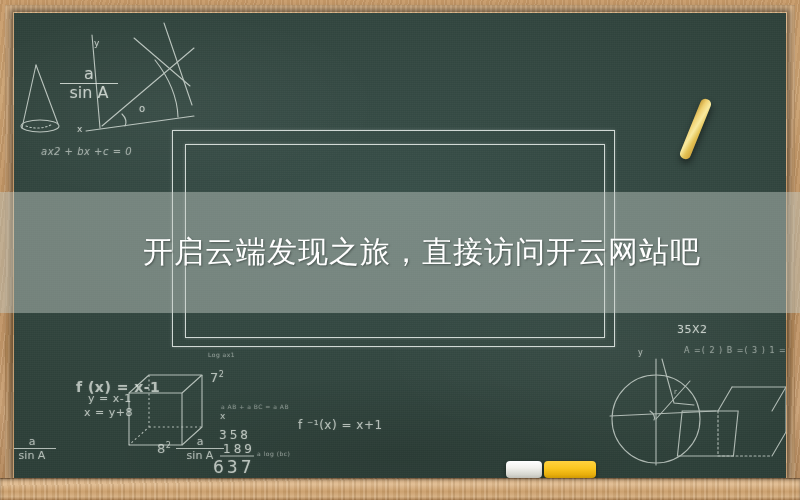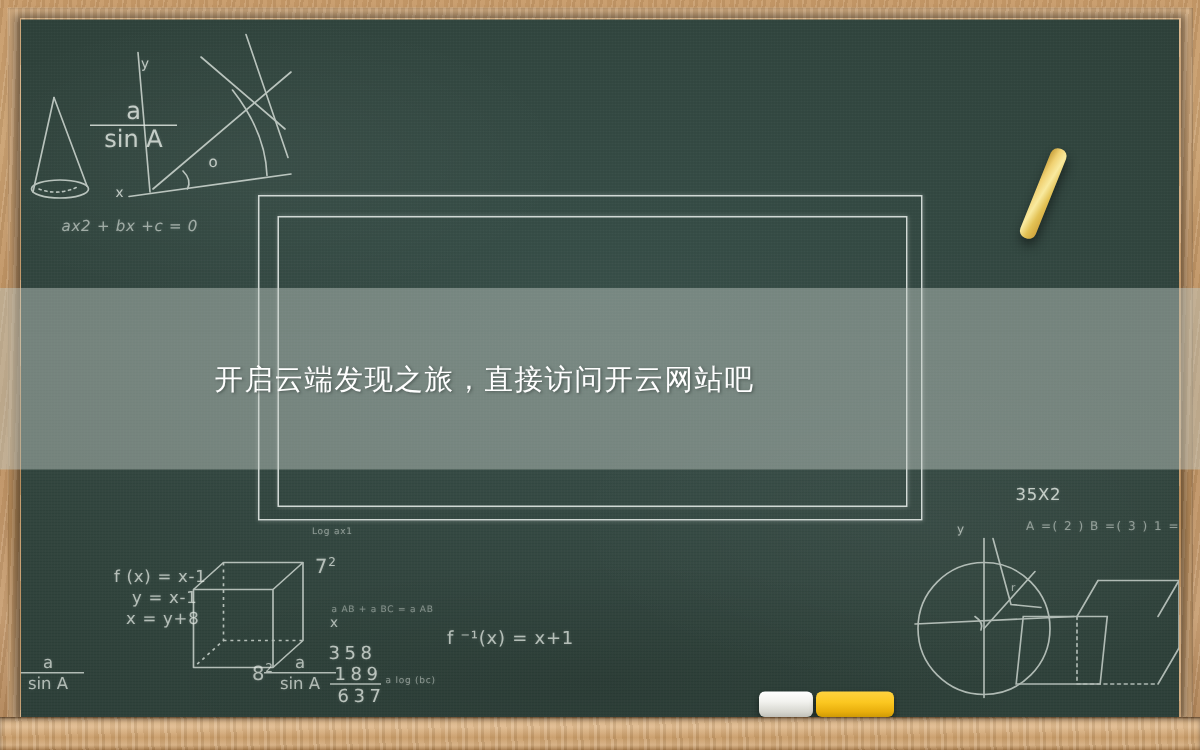--- a/index.html
+++ b/index.html
@@ -128,21 +128,21 @@
 
   
   .band{
     position:absolute;left:0;right:0;
     background:rgba(197,205,198,.46);
     display:flex;align-items:center;
   }
   .band-title{
     color:#ffffff;
     font-family:"DejaVu Sans","Liberation Sans",sans-serif;
-    font-size:19px;
+    font-size:30px;
     font-weight:500;
     letter-spacing:1px;
     text-shadow:1px 1px 2px rgba(40,50,45,.55);
     white-space:nowrap;
   }
 </style>
 </head>
 <body>
 
 <div class="stage">
@@ -181,59 +181,59 @@
       <div class="ch-text" style="left:125px;top:90px;font-size:10px;">o</div>
 
       <div class="ch-frac" style="left:46px;top:53px;font-size:16px;width:58px;">
         <span class="num">a</span>
         <span class="bar"></span>
         <span class="den">sin A</span>
       </div>
 
       <div class="ch-text" style="left:15px;top:133px;font-size:10px;font-style:italic;opacity:.6;margin-left:12px;">ax2 + bx +c = 0</div>
 
-      <div class="ch-text" style="left:62px;top:365px;font-size:11px;line-height:1.35;opacity:.72;">f (x)  =  x-1</div>
+      <div class="ch-text" style="left:62px;top:365px;font-size:14px;line-height:1.35;opacity:.72;font-weight:bold;">f (x)  =  x-1</div>
       <div class="ch-text" style="left:74px;top:379px;font-size:11px;opacity:.72;">y  =  x-1</div>
       <div class="ch-text" style="left:70px;top:393px;font-size:11px;opacity:.72;">x  =  y+8</div>
 
       <svg width="786" height="465" viewBox="0 0 786 465">
         <g stroke="#e6ede7" stroke-width="1.1" fill="none" opacity="0.72" stroke-linejoin="round">
           <path d="M115,380 L168,380 L168,432 L115,432 Z"></path>
           <path d="M115,380 L135,362 L188,362 L168,380"></path>
           <path d="M188,362 L188,414 L168,432"></path>
           <path d="M135,362 L135,414 L115,432" stroke-dasharray="2 2.6"></path>
           <path d="M135,414 L188,414" stroke-dasharray="2 2.6"></path>
         </g>
       </svg>
       <div class="ch-text" style="left:196px;top:357px;font-size:13px;opacity:.72;"><span>7</span><sup style="font-size:8px;">2</sup></div>
       <div class="ch-text" style="left:207px;top:390px;font-size:6px;opacity:.45;">a AB + a BC = a AB</div>
 
       <div class="ch-frac" style="left:-6px;top:423px;font-size:11px;width:48px;opacity:.7;">
         <span class="num">a</span>
         <span class="bar"></span>
         <span class="den">sin A</span>
       </div>
-      <div class="ch-text" style="left:154px;top:428px;font-size:13px;opacity:.7;"><span>8</span><sup style="font-size:8px;">2</sup></div>
+      <div class="ch-text" style="left:143px;top:428px;font-size:13px;opacity:.7;"><span>8</span><sup style="font-size:8px;">2</sup></div>
       <div class="ch-frac" style="left:162px;top:423px;font-size:11px;width:48px;opacity:.7;">
         <span class="num">a</span>
         <span class="bar"></span>
         <span class="den">sin A</span>
       </div>
 
       <div class="ch-text" style="left:242px;top:405px;font-size:12px;opacity:.72;margin-left:42px;">f ⁻¹(x)  =  x+1</div>
       <div class="ch-text" style="left:243px;top:437px;font-size:6px;opacity:.5;">a log (bc)</div>
       <div class="ch-text" style="left:194px;top:338px;font-size:6px;opacity:.5;">Log ax1</div>
 
       <div class="ch-text" style="left:206px;top:398px;font-size:9px;opacity:.7;">x</div>
       <div class="ch-text" style="left:205px;top:415px;font-size:12px;letter-spacing:3px;opacity:.75;">358</div>
       <div class="ch-text" style="left:209px;top:429px;font-size:12px;letter-spacing:3px;opacity:.75;">189</div>
       <svg width="786" height="465" viewBox="0 0 786 465">
         <path d="M206,443 L240,443" stroke="#e6ede7" stroke-width="1" opacity=".7"></path>
       </svg>
-      <div class="ch-text" style="left:211px;top:444px;font-size:12px;letter-spacing:3px;opacity:.75;">637</div>
+      <div class="ch-text" style="left:199px;top:444px;font-size:17px;letter-spacing:3px;opacity:.75;">637</div>
 
       <svg width="786" height="465" viewBox="0 0 786 465">
         <g stroke="#e6ede7" stroke-width="1.1" fill="none" opacity="0.7" stroke-linecap="round">
           <circle cx="642" cy="406" r="44"></circle>
           <path d="M642,346 L642,452"></path>
           <path d="M596,403 L702,398"></path>
           <path d="M642,406 L676,368"></path>
           <path d="M648,346 L660,390 L680,392"></path>
           <path d="M636,398 q6,4 4,9"></path>
 

